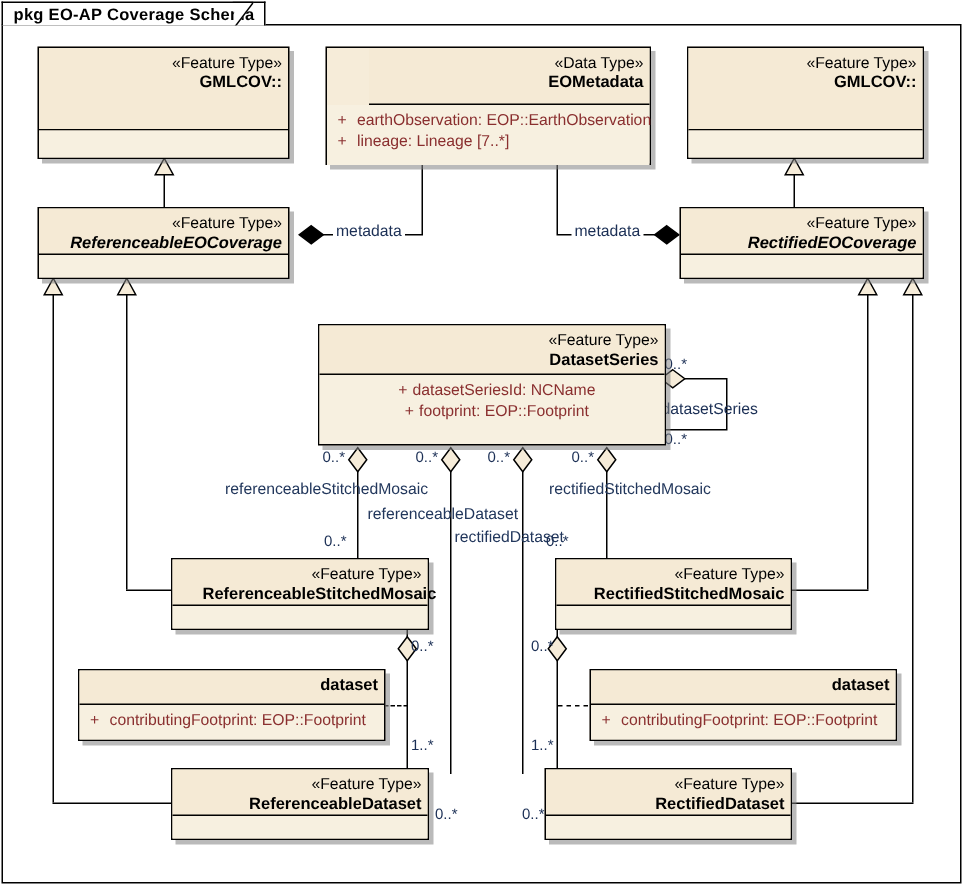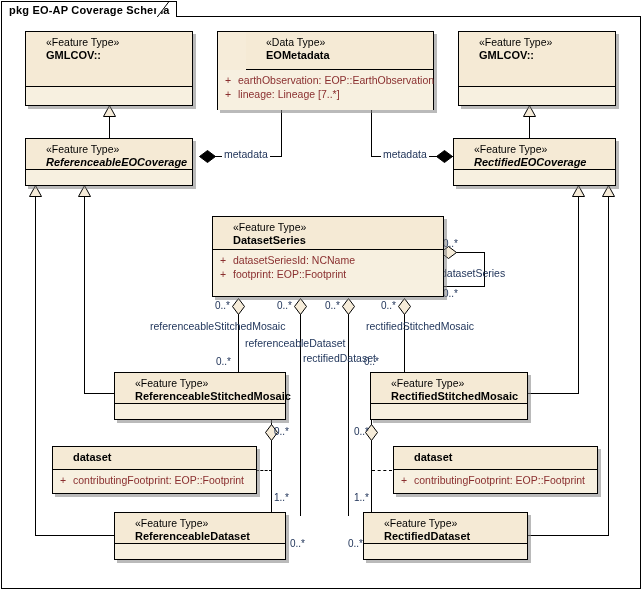--- a/index.html
+++ b/index.html
@@ -63,21 +63,21 @@
   .cls {
     position: absolute;
     box-sizing: border-box;
     border: 1px solid #000;
     background: #f6ecd9;
     box-shadow: 3px 3px 0 0 rgba(130,130,130,0.55);
   }
   .cls-name {
     box-sizing: border-box;
     padding: 4px 4px 5px 20px;
-    text-align: left;
+    text-align: right;
     background: #f5ead5;
   }
   .cls-name.with-sep {
     border-bottom: 1px solid #000;
   }
   .stereo {
     display: block;
     font-size: 10.5px;
     color: #000;
     line-height: 13px;
@@ -368,21 +368,21 @@
       <span class="cname abstract">RectifiedEOCoverage</span>
     </div>
     <div class="cls-empty" style="height:15px;"></div>
   </div>
 
   <div class="cls" style="left:212px; top:216px; width:232px; height:81px;">
     <div class="cls-name with-sep" style="height:33px;">
       <span class="stereo">«Feature Type»</span>
       <span class="cname">DatasetSeries</span>
     </div>
-    <div class="cls-attrs" style="height:46px;">
+    <div class="cls-attrs" style="height:46px;text-align:center;">
       <div class="attr">
         <span class="vis">+</span><span>datasetSeriesId:  NCName</span>
       </div>
       <div class="attr">
         <span class="vis">+</span><span>footprint:  EOP::Footprint</span>
       </div>
     </div>
   </div>
 
   <div class="cls" style="left:114px; top:372px; width:172px; height:48px;">

